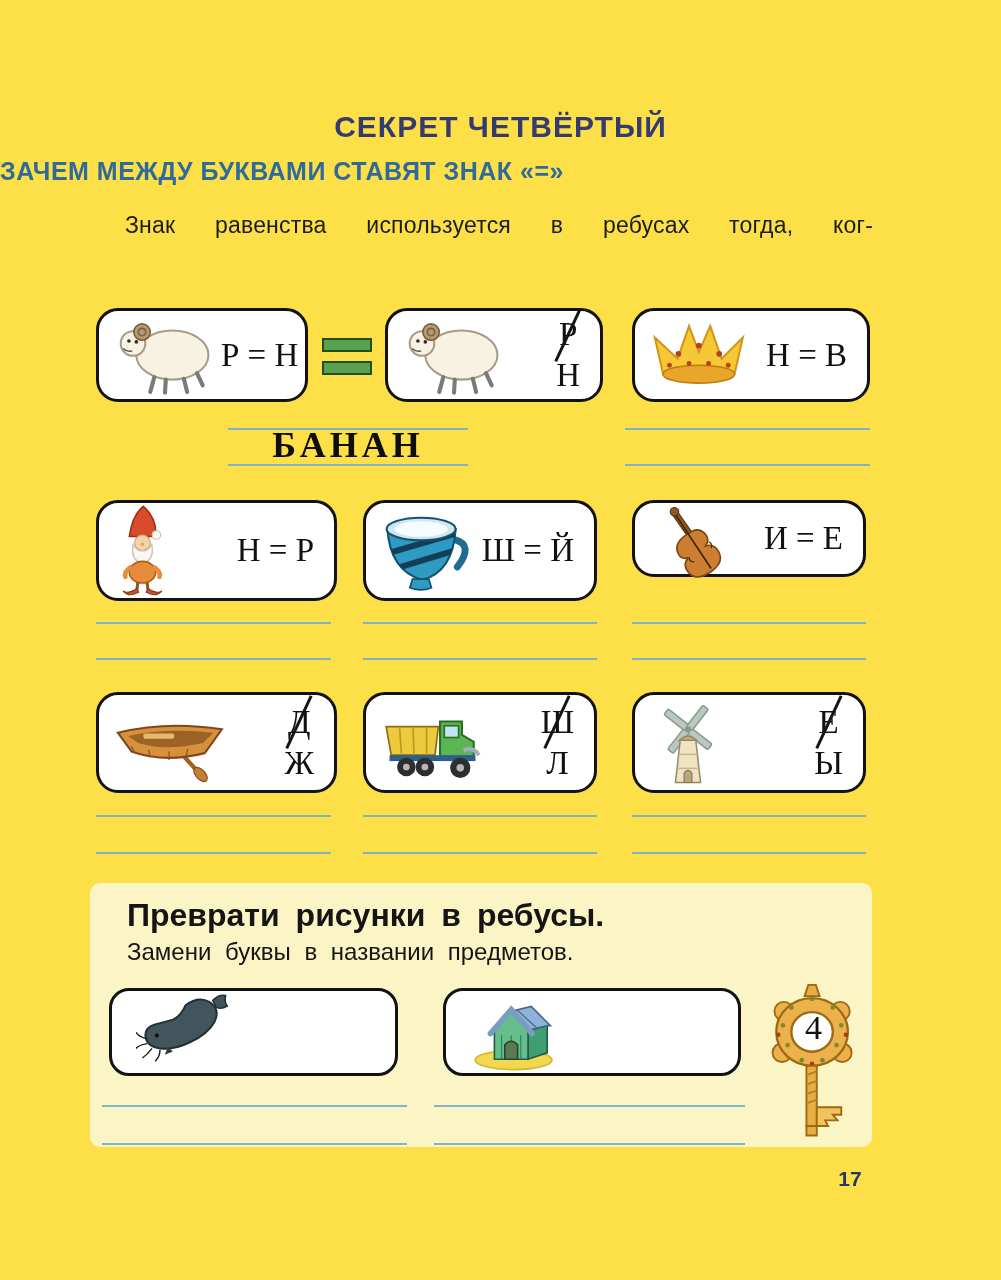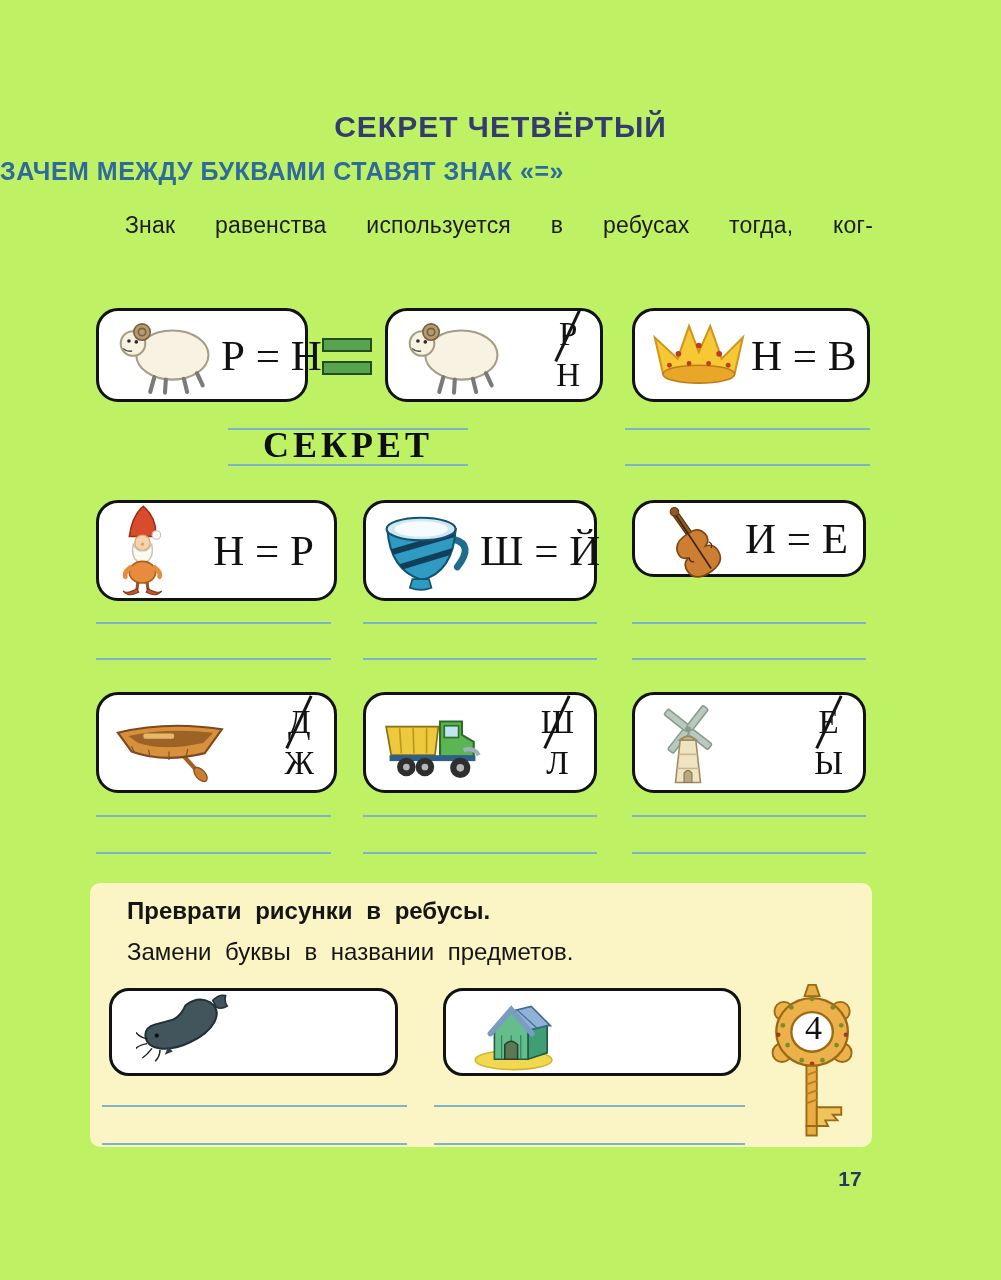--- a/index.html
+++ b/index.html
@@ -1,52 +1,52 @@
 <!DOCTYPE html>
 <html><head>
 <meta charset="utf-8">
 <style>
   html,body{margin:0;padding:0;background:#ffffff;}
-  .page{position:relative;width:1001px;height:1280px;background:#bef264;
+  .page{position:relative;width:1001px;height:1280px;background:#fde047;
         font-family:"Liberation Sans",sans-serif;overflow:hidden;}
   .abs{position:absolute;}
 
   .title{left:0;top:110px;width:100%;text-align:center;font-size:30px;font-weight:bold;
          color:#343b6e;letter-spacing:1px;}
   .subtitle{left:0;top:157px;width:100%;font-size:25px;font-weight:bold;
          color:#2f6a9b;letter-spacing:0.5px;}
   .intro{left:95px;width:778px;font-size:23px;color:#1c1c1c;text-align:justify;
          text-align-last:justify;word-spacing:6px;letter-spacing:0.2px;}
   .l1{top:212px;text-indent:30px;}
   .l2{top:248px;}
 
   .card{position:absolute;background:#fff;border:3px solid #121212;border-radius:22px;
         display:flex;align-items:center;justify-content:space-between;
         padding:2px 20px 2px 10px;box-sizing:border-box;}
   .art{flex:0 0 auto;display:block;}
 
-  .eq{font-family:"Liberation Serif",serif;font-size:43px;color:#111;white-space:nowrap;}
+  .eq{font-family:"Liberation Serif",serif;font-size:33px;color:#111;white-space:nowrap;}
   .stack{display:flex;flex-direction:column;align-items:center;gap:8px;
          font-family:"Liberation Serif",serif;font-size:33px;color:#111;line-height:1;}
   .letter{position:relative;display:inline-block;}
   .struck::after{content:"";position:absolute;left:50%;top:50%;width:3px;height:175%;
          background:#151515;transform:translate(-50%,-50%) rotate(25deg);}
 
   .eqsign{position:absolute;display:flex;flex-direction:column;gap:9px;}
   .eqsign .bar{width:50px;height:14px;background:#58a350;border:2.5px solid #224d1d;
          box-sizing:border-box;}
 
   .ans{position:absolute;}
   .ans-line{position:absolute;left:0;width:100%;height:2px;background:#7fb3c8;}
   .ans-word{position:absolute;left:0;top:-4px;width:100%;text-align:center;
         font-family:"Liberation Serif",serif;font-weight:bold;font-size:36px;
         letter-spacing:4px;color:#0e0e0e;}
 
   .taskbox{left:90px;top:883px;width:782px;height:264px;background:#fbf5c5;border-radius:10px;}
-  .instr-b{left:127px;top:897px;font-size:24px;font-weight:bold;color:#151515;word-spacing:7px;}
+  .instr-b{left:127px;top:897px;font-size:32px;font-weight:bold;color:#151515;word-spacing:7px;}
   .instr-p{left:127px;top:938px;font-size:24px;color:#151515;word-spacing:7px;}
 
   .tcard{position:absolute;background:#fff;border:3px solid #121212;border-radius:20px;
          display:flex;align-items:center;padding-left:16px;box-sizing:border-box;}
 
   .keywrap{left:766px;top:983px;width:95px;height:160px;}
   .keynum{position:absolute;left:0;top:26px;width:95px;text-align:center;
           font-family:"Liberation Serif",serif;font-size:34px;color:#111;}
 
   .pagenum{left:820px;top:1167px;width:60px;text-align:center;font-size:21px;
@@ -288,21 +288,21 @@
 
   <div class="card" style="left:632px;top:308px;width:238px;height:94px">
     <svg class="art" width="106" height="78" viewBox="0 0 130 95">
         <use href="#sym-crown"></use>
       </svg>
     <span class="eq">Н = В</span>
   </div>
 
   <div class="ans" style="left:228px;top:428px;width:240px;height:38px">
     <div class="ans-line" style="top:0"></div>
-    <span class="ans-word">СЕКРЕТ</span>
+    <span class="ans-word">БАНАН</span>
     <div class="ans-line" style="top:36px"></div>
   </div>
   <div class="ans" style="left:625px;top:428px;width:245px;height:38px">
     <div class="ans-line" style="top:0"></div>
     <span class="ans-word"></span>
     <div class="ans-line" style="top:36px"></div>
   </div>
 
   <div class="card" style="left:363px;top:500px;width:234px;height:101px">
     <svg class="art" width="104" height="82" viewBox="0 0 120 95">

